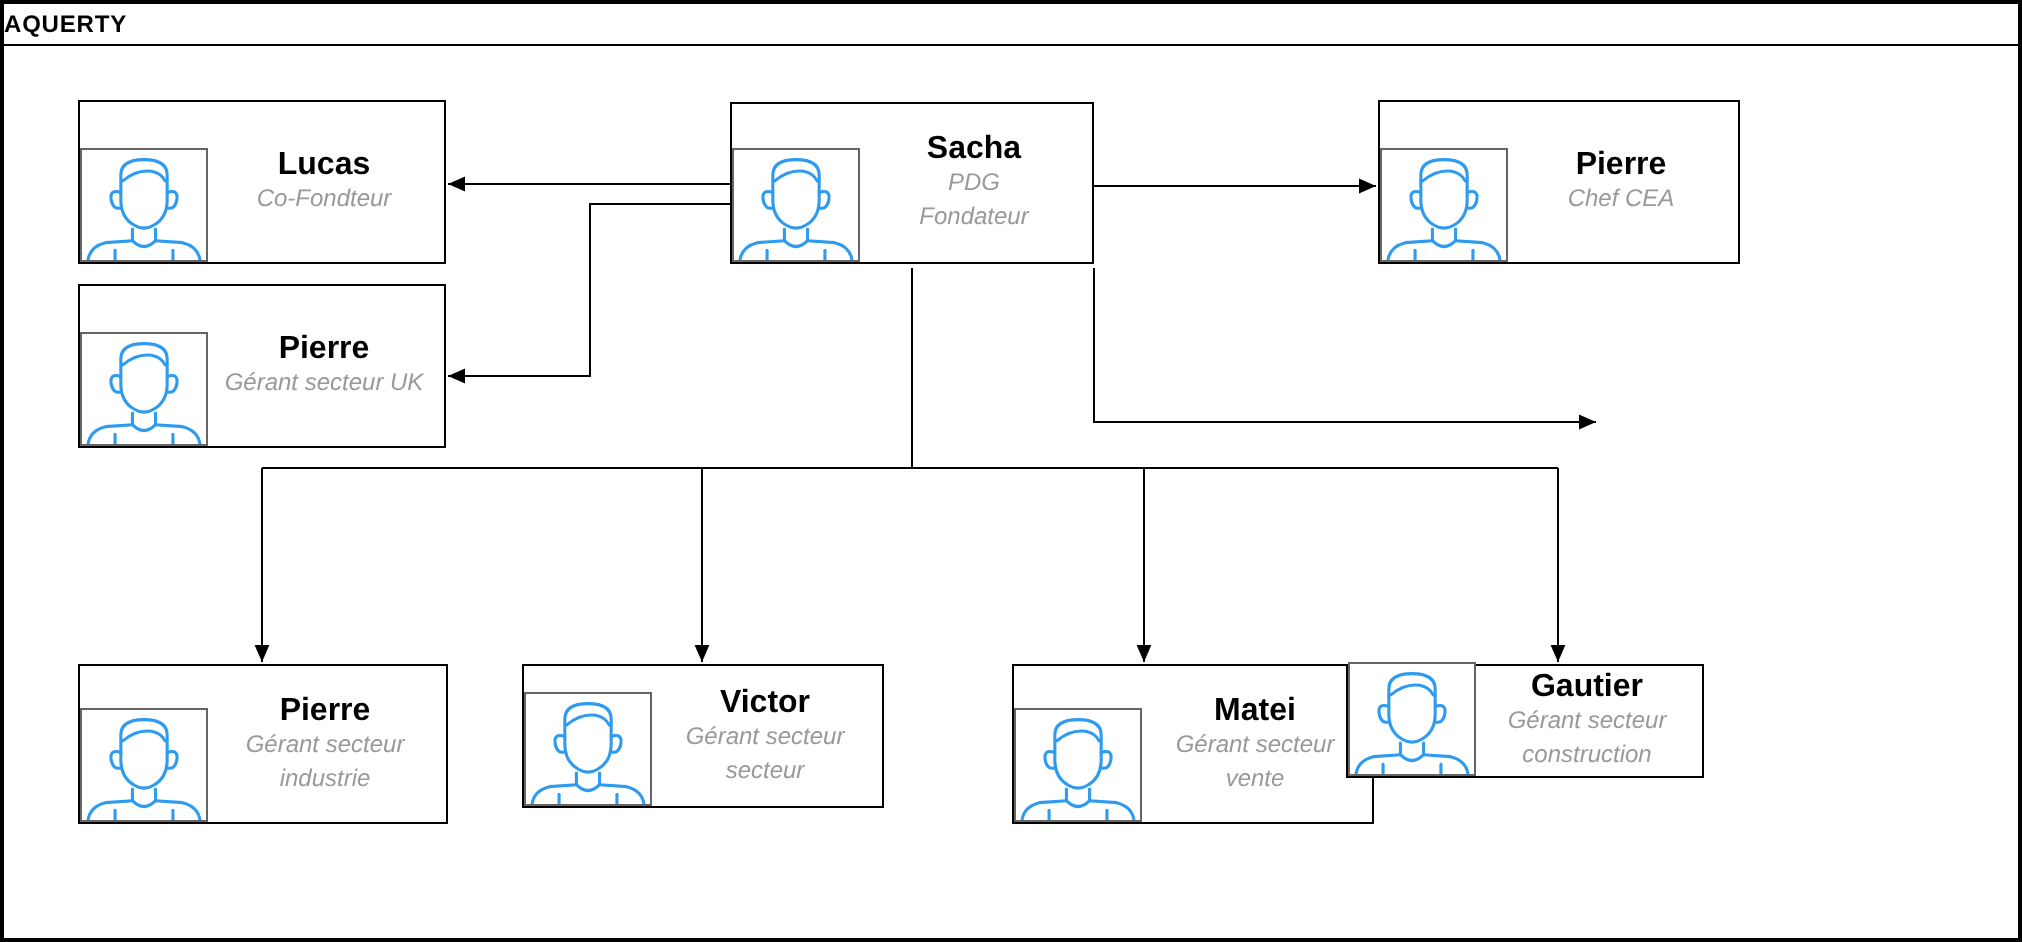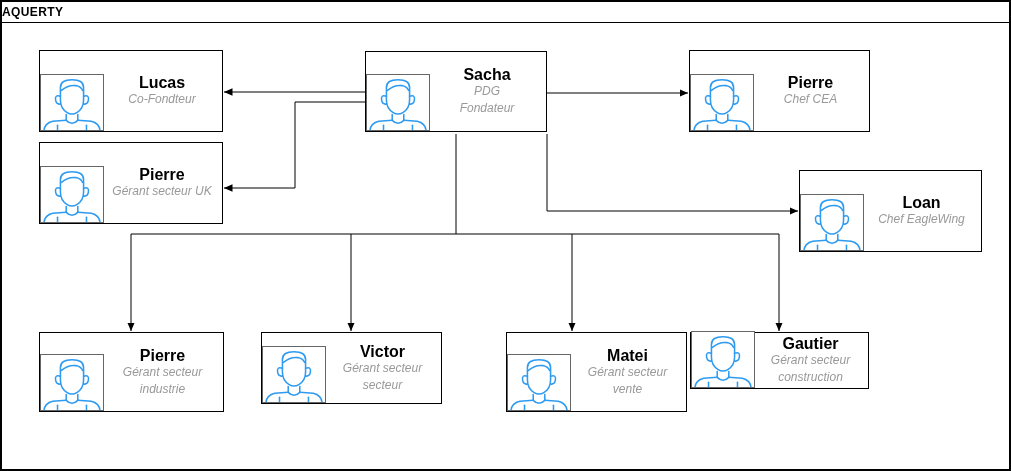--- a/index.html
+++ b/index.html
@@ -156,43 +156,20 @@
       <path d="M47,52 V57"></path>
     </g>
   </svg>
 </div>
     <div class="info">
       <div class="name">Pierre</div>
       <div class="role">Chef CEA</div>
     </div>
   </div>
 
-  <div class="card" style="left:797px;top:168px;width:183px;height:82px">
-    <div class="photo">
-  <svg viewBox="0 0 64 57" xmlns="http://www.w3.org/2000/svg">
-    <g fill="none" stroke="#2E9BF0" stroke-width="1.6" stroke-linecap="round" stroke-linejoin="round">
-      <path d="M20,26 V13 Q20,5 32,5 Q44,5 44,13 V26 Q44,35 37,39 Q32,42 27,39 Q20,35 20,26 Z"></path>
-      <path d="M21,16 Q28,10 36,11 Q41,12 43,16"></path>
-      <path d="M20,22 Q14,20 15,26 Q16,31 20,30"></path>
-      <path d="M44,22 Q50,20 49,26 Q48,31 44,30"></path>
-      <path d="M26,41 V47"></path>
-      <path d="M38,41 V47"></path>
-      <path d="M26,47 Q32,53 38,47"></path>
-      <path d="M3,57 Q4,50 12,48 L26,47"></path>
-      <path d="M38,47 L52,48 Q60,50 61,57"></path>
-      <path d="M17,52 V57"></path>
-      <path d="M47,52 V57"></path>
-    </g>
-  </svg>
-</div>
-    <div class="info">
-      <div class="name">Loan</div>
-      <div class="role">Chef EagleWing</div>
-    </div>
-  </div>
 
   <div class="card" style="left:37px;top:330px;width:185px;height:80px">
     <div class="photo">
   <svg viewBox="0 0 64 57" xmlns="http://www.w3.org/2000/svg">
     <g fill="none" stroke="#2E9BF0" stroke-width="1.6" stroke-linecap="round" stroke-linejoin="round">
       <path d="M20,26 V13 Q20,5 32,5 Q44,5 44,13 V26 Q44,35 37,39 Q32,42 27,39 Q20,35 20,26 Z"></path>
       <path d="M21,16 Q28,10 36,11 Q41,12 43,16"></path>
       <path d="M20,22 Q14,20 15,26 Q16,31 20,30"></path>
       <path d="M44,22 Q50,20 49,26 Q48,31 44,30"></path>
       <path d="M26,41 V47"></path>
@@ -255,21 +232,21 @@
     </g>
   </svg>
 </div>
     <div class="info">
       <div class="name">Matei</div>
       <div class="role">Gérant secteur</div>
       <div class="role">vente</div>
     </div>
   </div>
 
-  <div class="card" style="left:688px;top:330px;width:179px;height:57px">
+  <div class="card" style="left:671px;top:330px;width:179px;height:57px">
     <div class="photo">
   <svg viewBox="0 0 64 57" xmlns="http://www.w3.org/2000/svg">
     <g fill="none" stroke="#2E9BF0" stroke-width="1.6" stroke-linecap="round" stroke-linejoin="round">
       <path d="M20,26 V13 Q20,5 32,5 Q44,5 44,13 V26 Q44,35 37,39 Q32,42 27,39 Q20,35 20,26 Z"></path>
       <path d="M21,16 Q28,10 36,11 Q41,12 43,16"></path>
       <path d="M20,22 Q14,20 15,26 Q16,31 20,30"></path>
       <path d="M44,22 Q50,20 49,26 Q48,31 44,30"></path>
       <path d="M26,41 V47"></path>
       <path d="M38,41 V47"></path>
       <path d="M26,47 Q32,53 38,47"></path>

